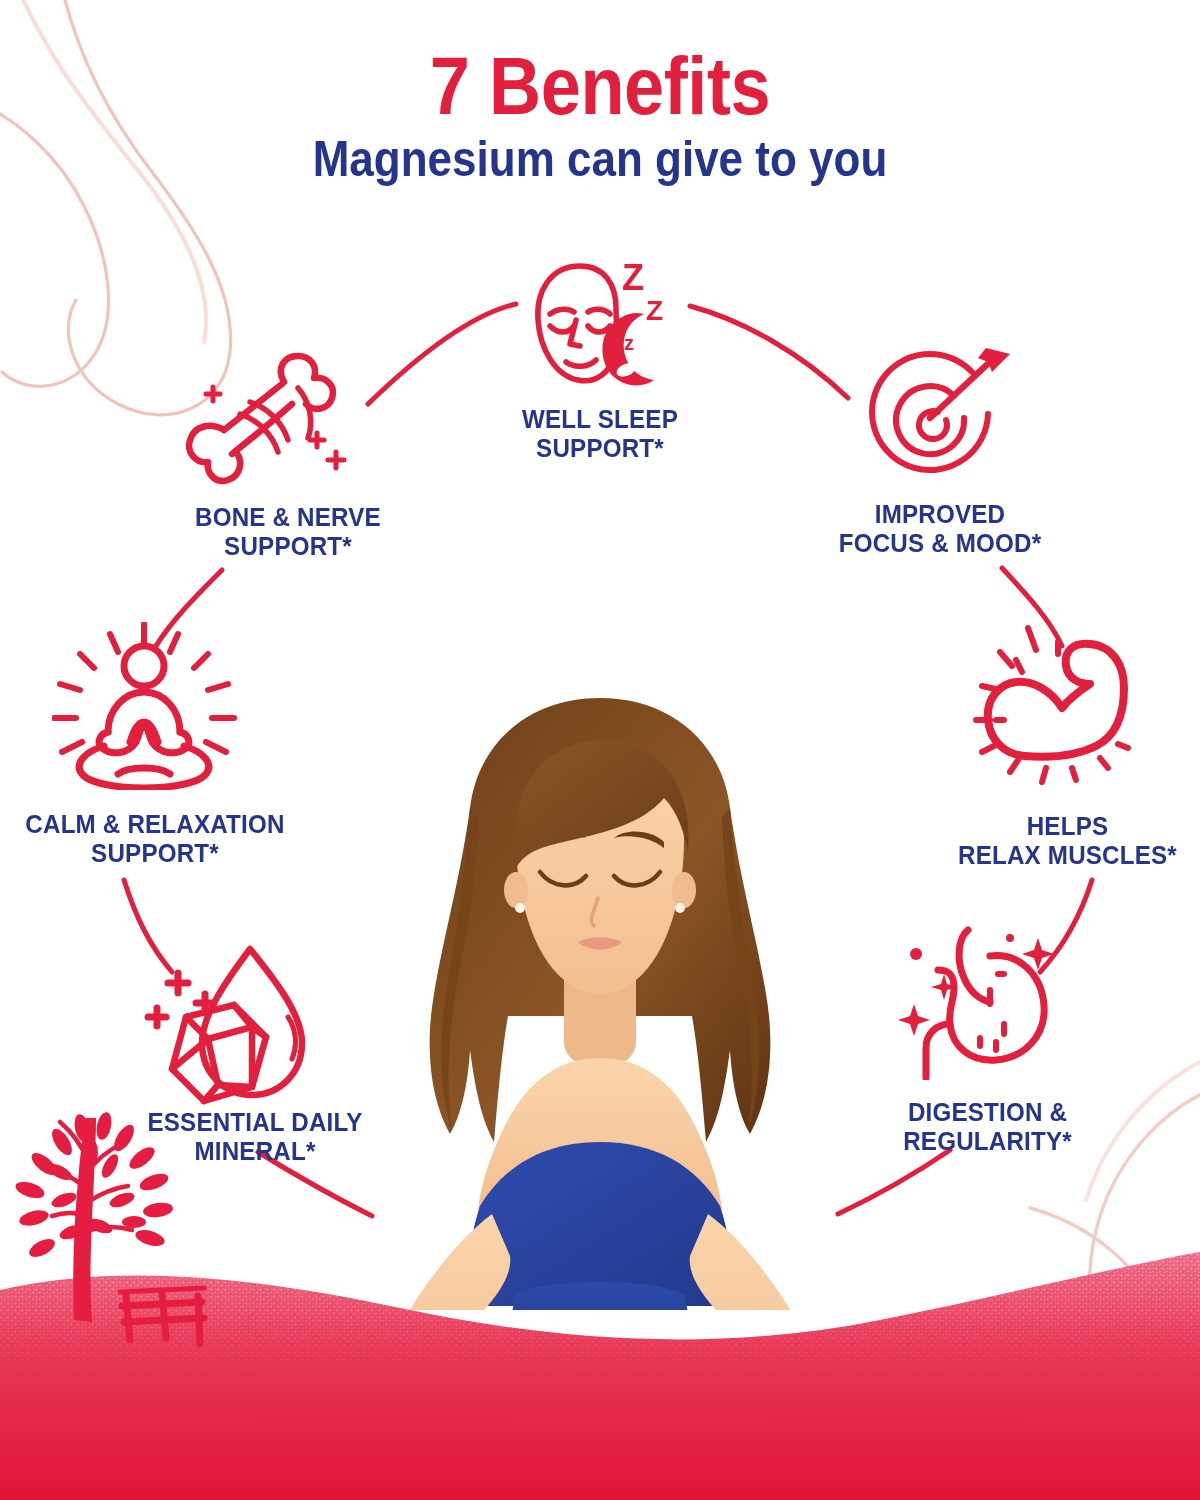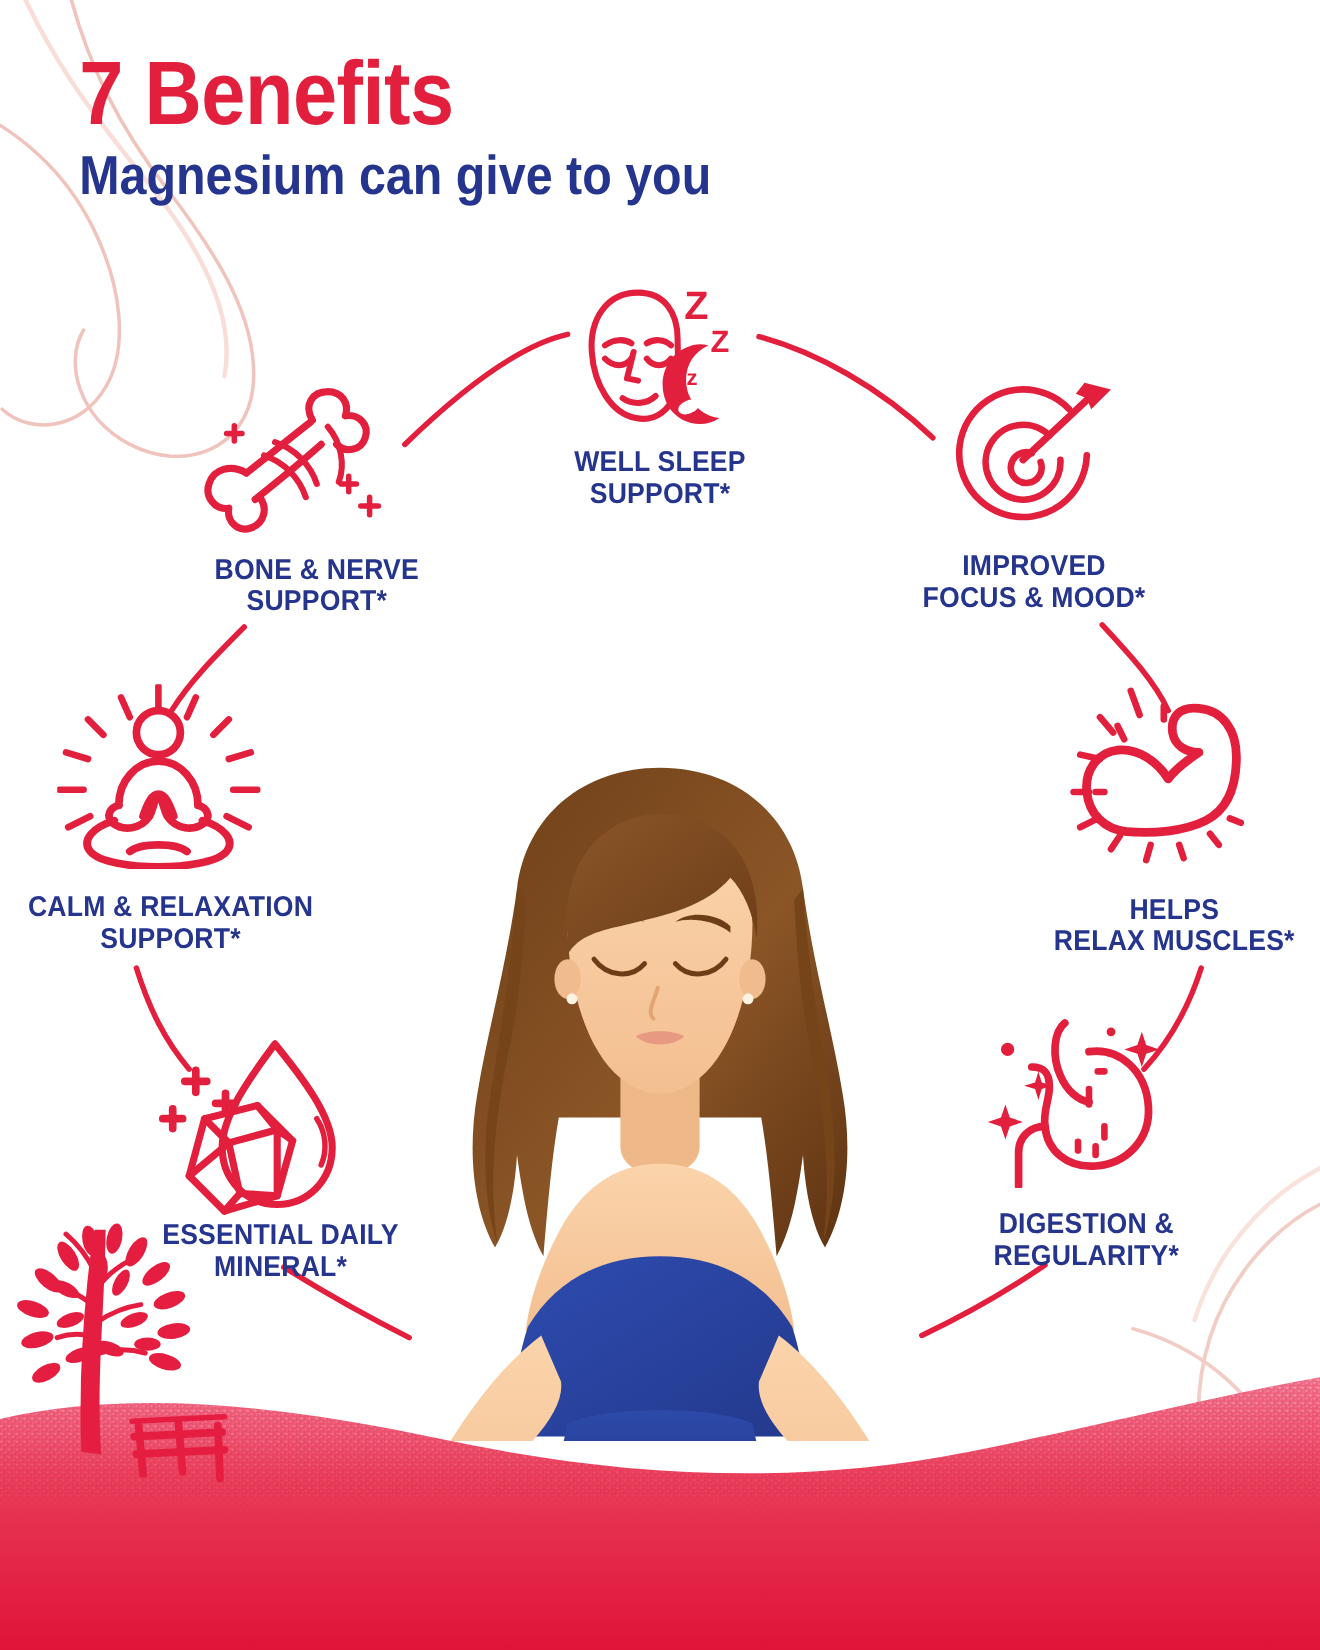--- a/index.html
+++ b/index.html
@@ -29,20 +29,21 @@
     height: 1500px;
     pointer-events: none;
   }
 
   
   .heading-block {
     position: absolute;
     top: 46px;
     left: 0;
     width: 1200px;
+    text-align: center;
     z-index: 12;
   }
   .title-main {
     font-family: "Liberation Sans Narrow", "Liberation Sans", sans-serif;
     font-size: 82px;
     line-height: 0.98;
     font-weight: 700;
     color: #e21f3c;
     letter-spacing: -0.5px;
     transform: scaleX(0.88);

